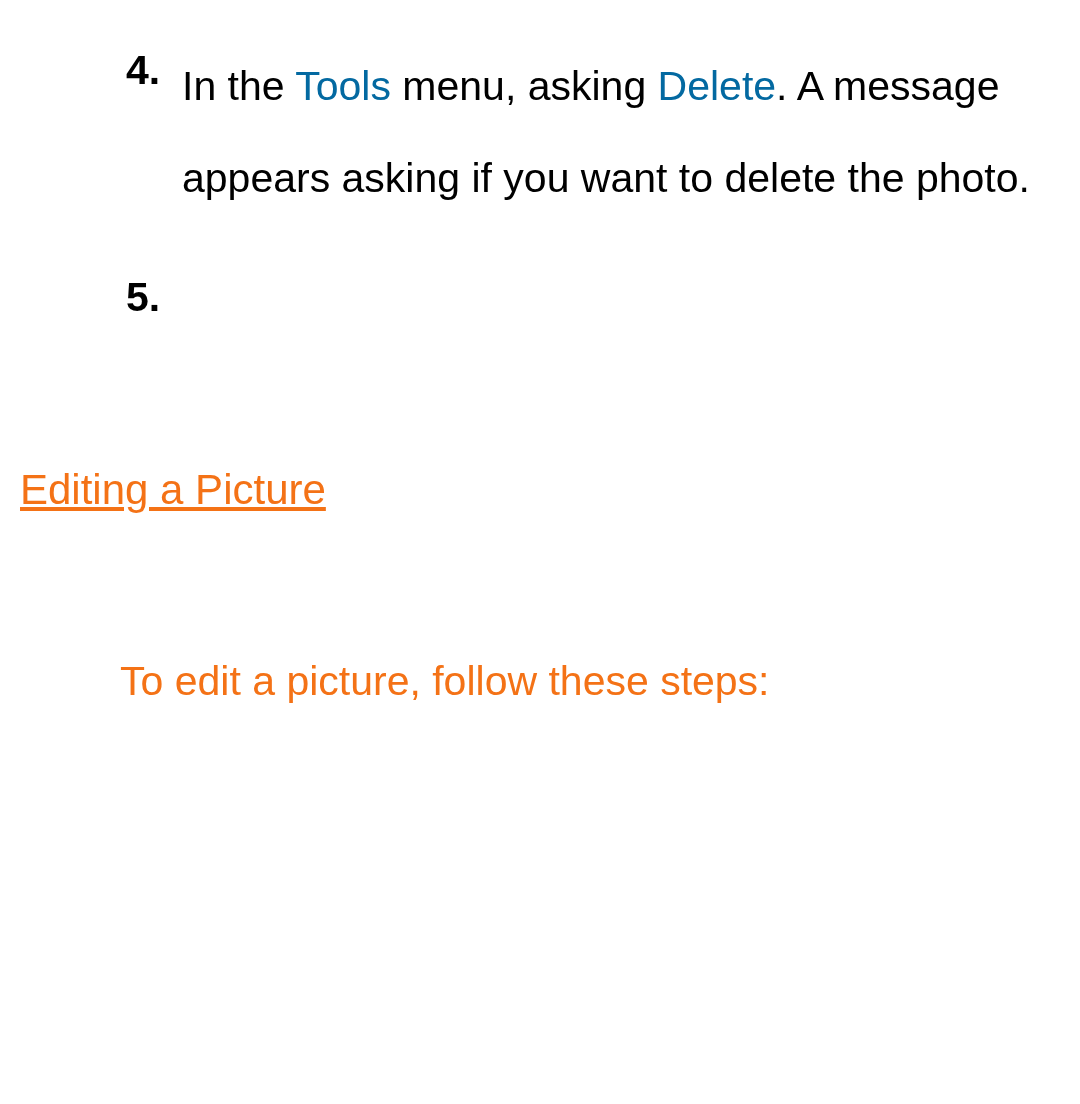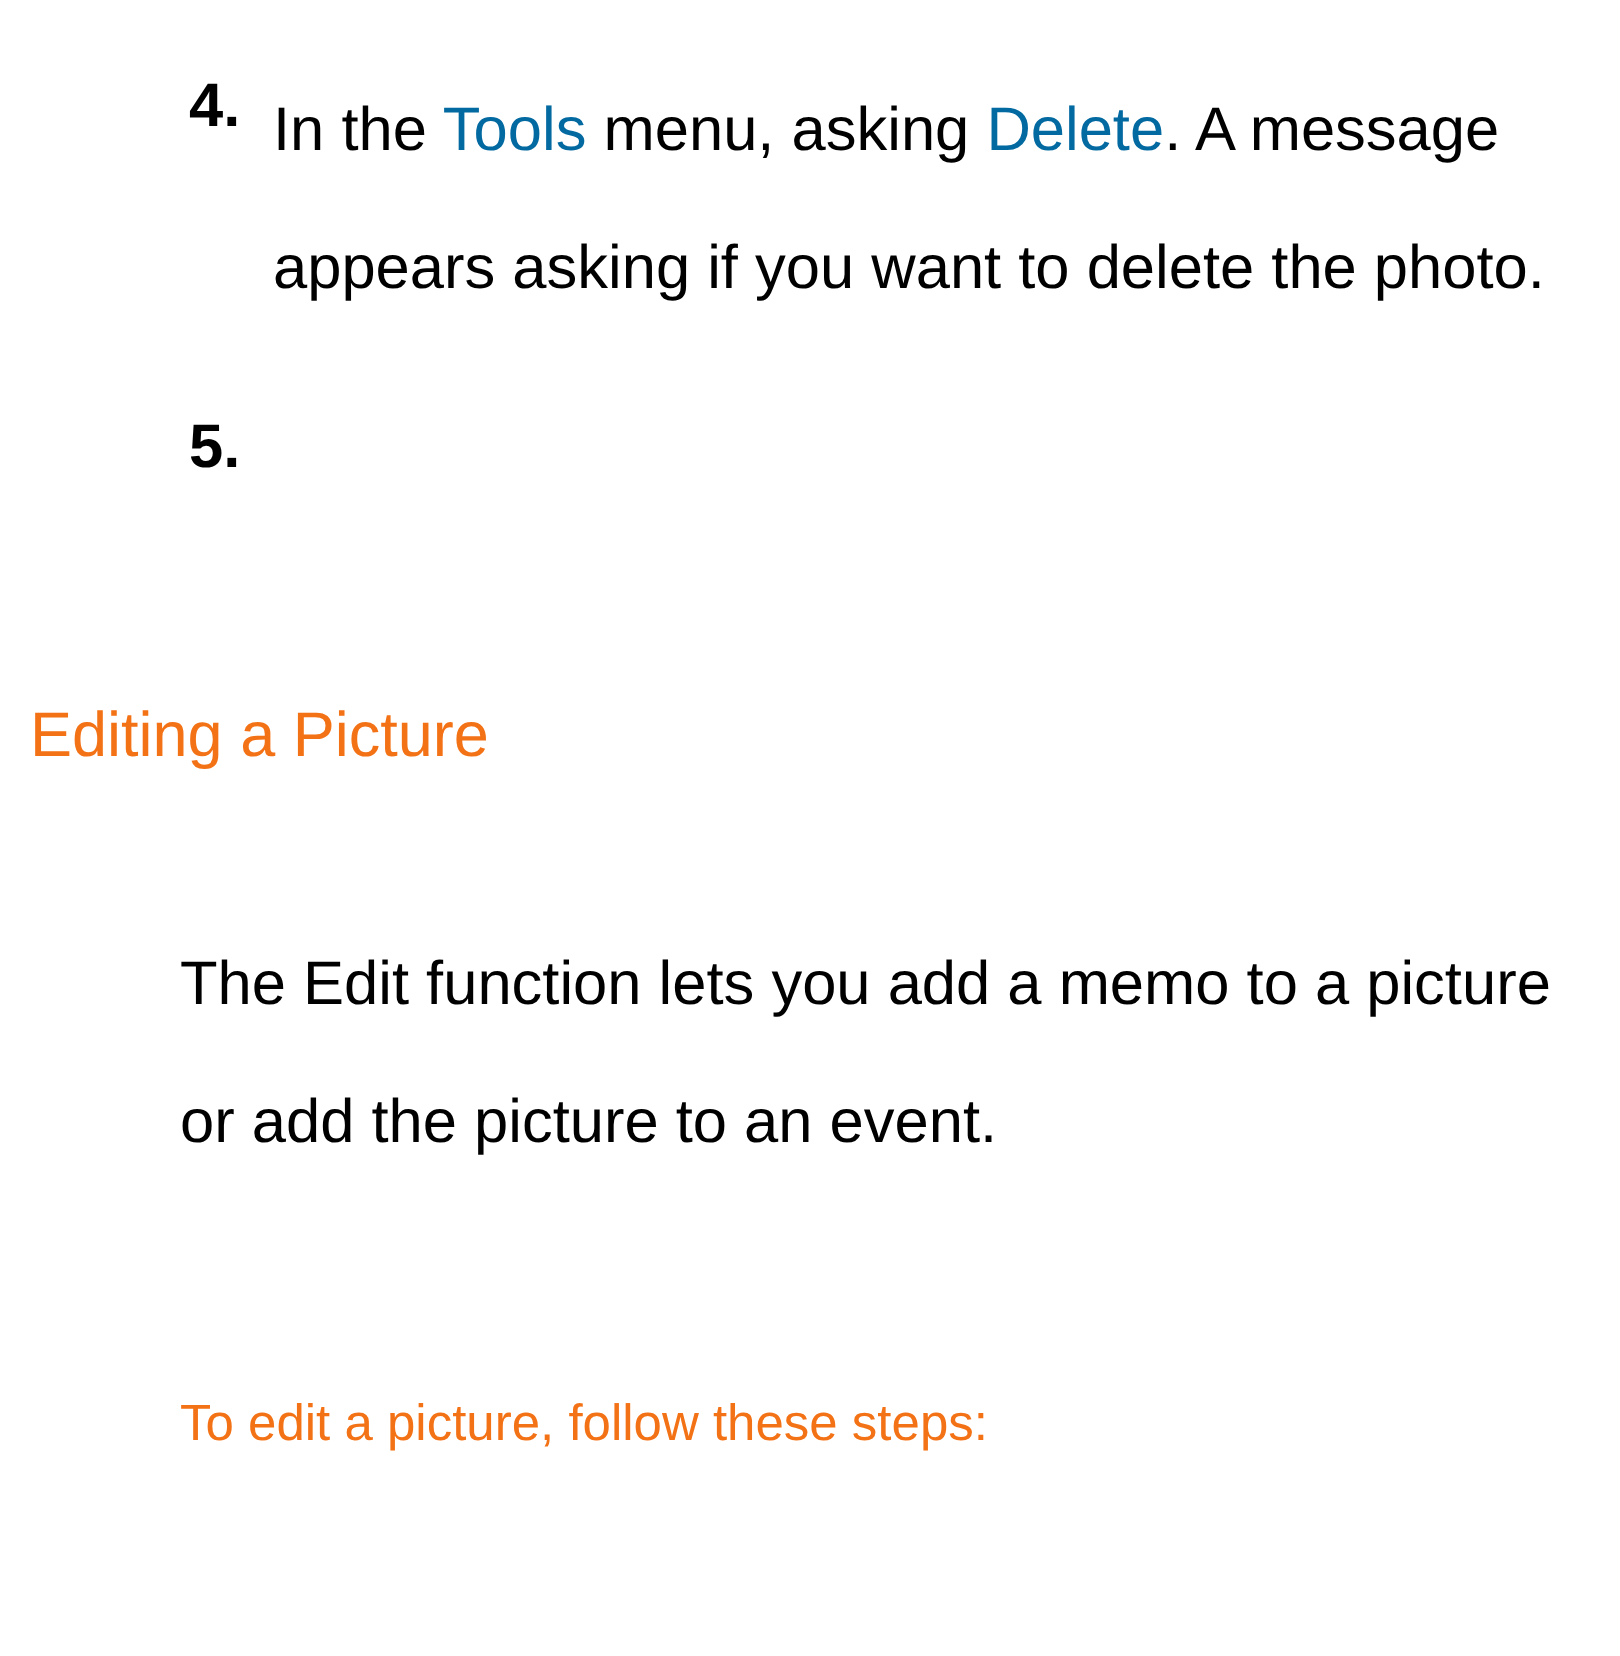--- a/index.html
+++ b/index.html
@@ -33,32 +33,33 @@
     .list-content {
       line-height: 2.25;
     }
     .highlight-blue {
       color: #0369a1;
     }
     .section-heading {
       color: #f47216;
       font-size: 42px;
       margin-top: 130px;
-      margin-bottom: 88px;
+      margin-bottom: 40px;
       padding-left: 0px;
       font-weight: normal;
+      text-decoration: underline;
     }
     .body-text {
       padding-left: 100px;
       line-height: 2.25;
       margin-bottom: 48px;
     }
     .sub-heading {
       color: #f47216;
-      font-size: 34px;
+      font-size: 41px;
       padding-left: 100px;
       margin-top: 130px;
       font-weight: normal;
     }
   </style>
 </head>
 <body>
 
 <div class="container">
 
@@ -68,17 +69,16 @@
       <span>In the </span><span class="highlight-blue">Tools</span><span> menu, asking </span><span class="highlight-blue">Delete</span><span>. A message appears asking if you want to delete the photo.</span>
     </div>
   </div>
 
   <div class="list-item">
     <div class="list-number">5.</div>
   </div>
 
   <h2 class="section-heading">Editing a Picture</h2>
 
-  <p class="body-text">The Edit function lets you add a memo to a picture or add the picture to an event.</p>
 
   <p class="sub-heading">To edit a picture, follow these steps:</p>
 
 </div>
 
 </body></html>

